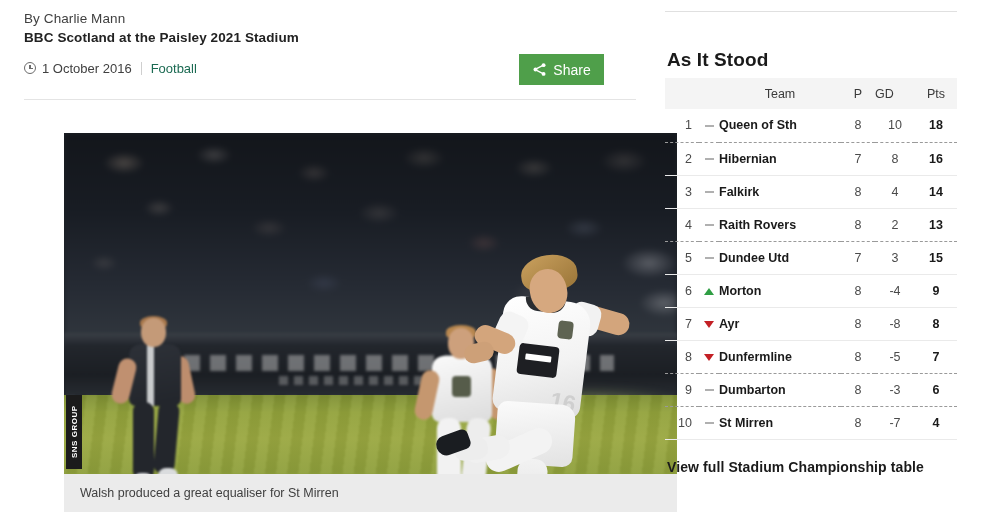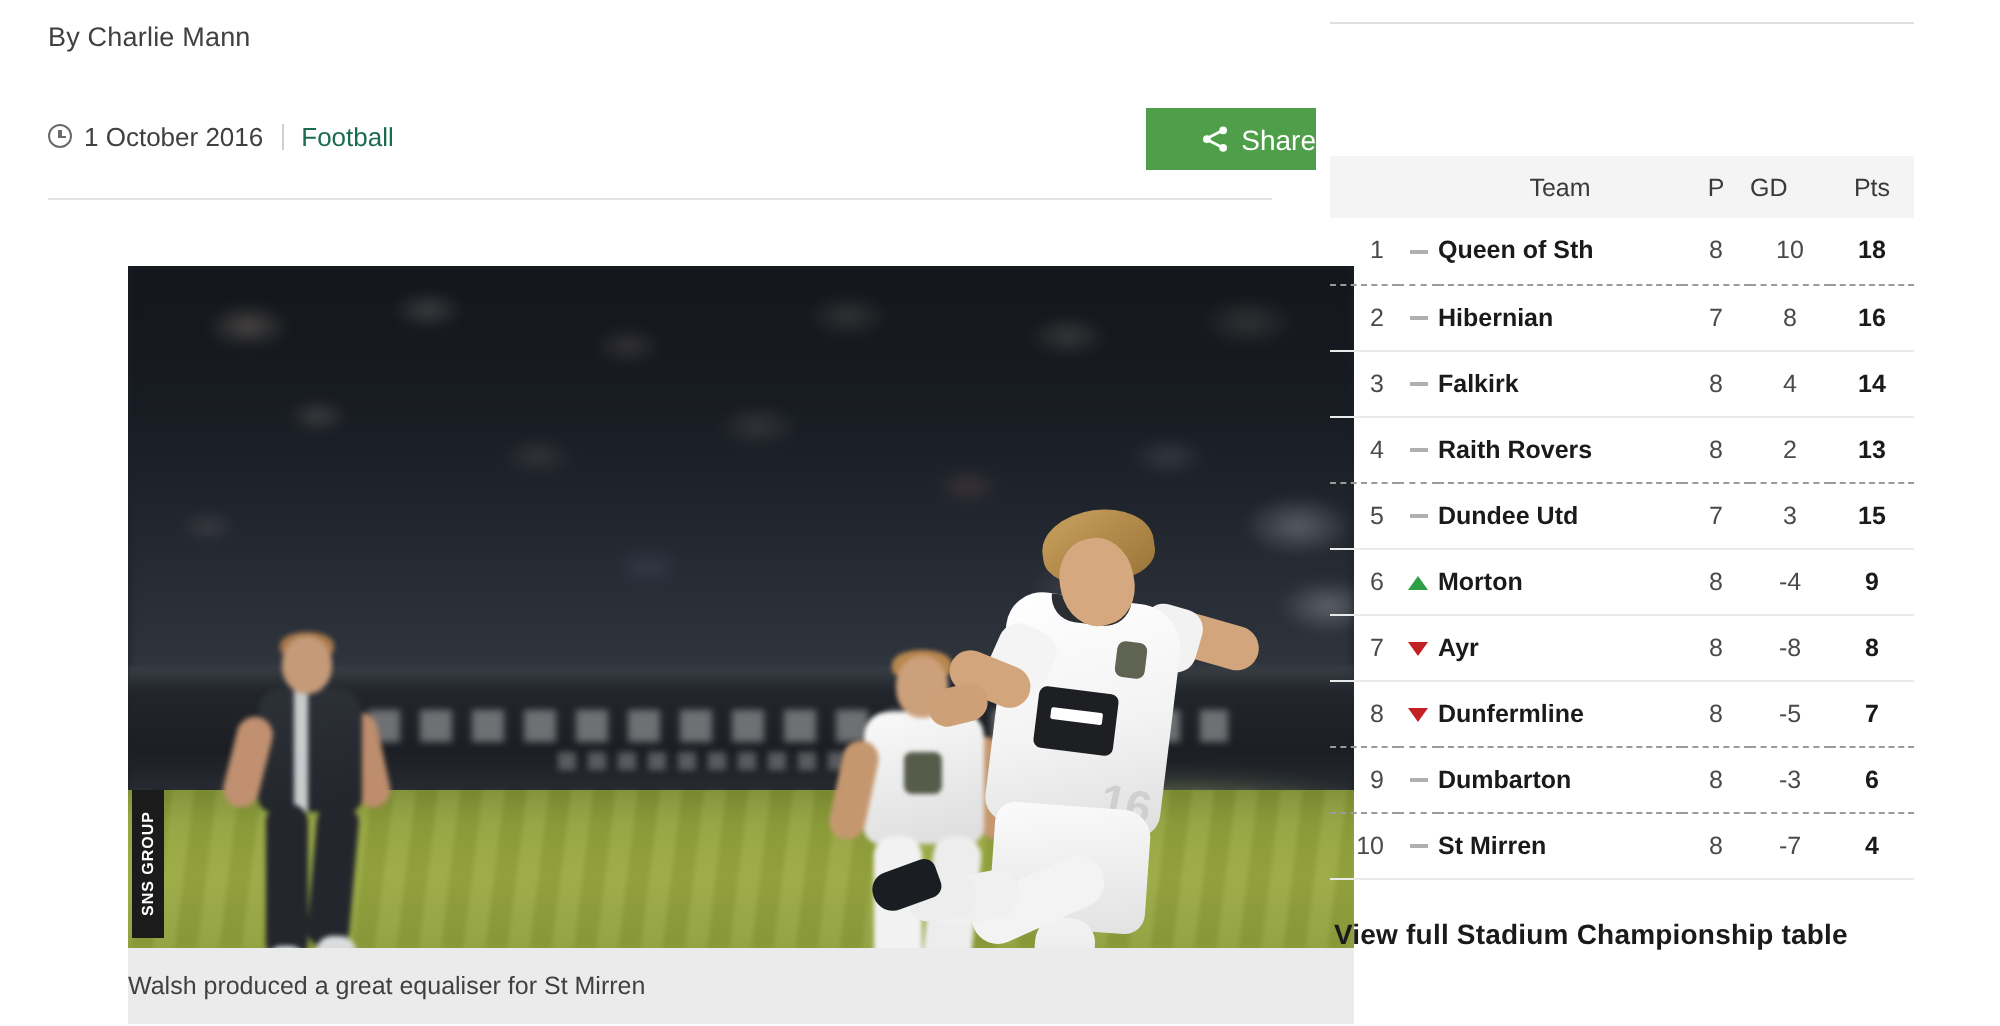--- a/index.html
+++ b/index.html
@@ -20,23 +20,23 @@
 
   .meta-row { position: absolute; left: 24px; top: 60px; display: flex; align-items: center; height: 16px; }
   .clock-icon { width: 12px; height: 12px; border: 1.4px solid #6b6b6b; border-radius: 50%; position: relative; margin-right: 6px; flex: 0 0 auto; }
   .clock-icon::before { content:""; position:absolute; left:4.3px; top:2px; width:1.3px; height:4.2px; background:#6b6b6b; }
   .clock-icon::after { content:""; position:absolute; left:4.3px; top:5.2px; width:3.3px; height:1.3px; background:#6b6b6b; }
   .meta-date { font-size: 13px; color: #404040; }
   .meta-sep { width:1px; height:13px; background:#cfcfcf; margin: 0 9px; display:inline-block; }
   .meta-section { font-size: 13px; color: #1b6a52; text-decoration: none; }
 
   .share-btn {
-    position: absolute; left: 573px; top: 54px; width: 85px; height: 31px;
+    position: absolute; left: 519px; top: 54px; width: 85px; height: 31px;
     background: #4f9f4a; border: none; color: #fff; cursor: pointer;
-    display: flex; align-items: center; justify-content: flex-end; gap: 6px;
+    display: flex; align-items: center; justify-content: center; gap: 6px;
     font-family: "Liberation Sans", sans-serif; font-size: 14px; padding: 0;
   }
   .share-glyph { width: 15px; height: 15px; display:block; flex:0 0 auto; }
 
   .divider-top { position: absolute; left: 24px; top: 99px; width: 612px; height: 1px; background: #e4e4e4; }
 
   
   .figure { position: absolute; left: 24px; top: 117px; width: 613px; height: 379px; }
   .photo { position: relative; width: 613px; height: 341px; overflow: hidden; background:#1d2127; }
 
@@ -139,21 +139,21 @@
     background:#1b1b1b; color:#fff; font-size:8px; font-weight:bold; letter-spacing:.5px;
     display:flex; align-items:center; justify-content:center;
     writing-mode: vertical-rl; transform: rotate(180deg);
     font-family:"Liberation Sans", sans-serif;
   }
 
   .caption {
     position:absolute; left:0; top:341px; width:613px; height:38px;
     background:#ebebeb; display:flex; align-items:center;
   }
-  .caption-text { font-size:12.5px; color:#404040; }
+  .caption-text { font-size:12.5px; color:#404040; padding-left:16px; }
 
   
   .right-col { position:absolute; left:665px; top:0; width:292px; height:513px; }
   .rail-rule { position:absolute; left:0; top:11px; width:292px; height:1px; background:#e0e0e0; }
   .rail-title { position:absolute; left:2px; top:33px; font-size:19px; color:#1a1a1a; letter-spacing:.1px; }
 
   .table { position:absolute; left:0; top:78px; width:292px; border-collapse:collapse; table-layout:fixed; }
   .table th, .table td { padding:0; }
   .thead-row { background:#f4f4f4; height:31px; }
   .thead-row th { font-size:12.5px; color:#3a3a3a; font-weight:normal; vertical-align:middle; }
@@ -181,20 +181,21 @@
   .rail-link { position:absolute; left:2px; top:459px; font-size:14px; font-weight:bold; color:#1a1a1a; text-decoration:none; letter-spacing:.1px; }
 </style>
 </head>
 <body>
 
 <div class="page">
 
   <div class="left-col">
 
     <div class="byline">By Charlie Mann</div>
+    <div class="byline-title">BBC Scotland at the Paisley 2021 Stadium</div>
 
     <div class="meta-row">
       <span class="clock-icon"></span>
       <span class="meta-date">1 October 2016</span>
       <span class="meta-sep"></span>
       <a href="#" class="meta-section">Football</a>
     </div>
 
     <button class="share-btn">
       <svg class="share-glyph" viewBox="0 0 24 24" aria-hidden="true">
@@ -267,20 +268,21 @@
         <div class="watermark">SNS GROUP</div>
       </div>
       <figcaption class="caption">
         <span class="caption-text">Walsh produced a great equaliser for St Mirren</span>
       </figcaption>
     </figure>
   </div>
 
   <div class="right-col">
     <div class="rail-rule"></div>
+    <h2 class="rail-title">As It Stood</h2>
 
     <table class="table">
       <thead>
         <tr class="thead-row">
           <th class="col-pos"></th>
           <th class="col-mov"></th>
           <th class="col-team">Team</th>
           <th class="col-p">P</th>
           <th class="col-gd">GD</th>
           <th class="col-pts">Pts</th>

